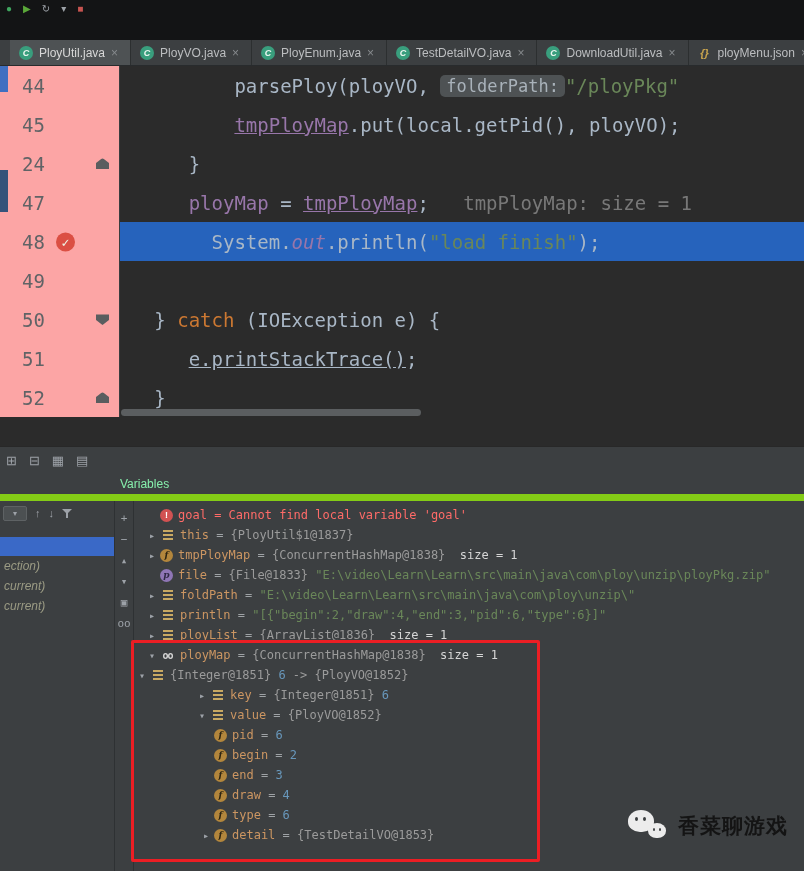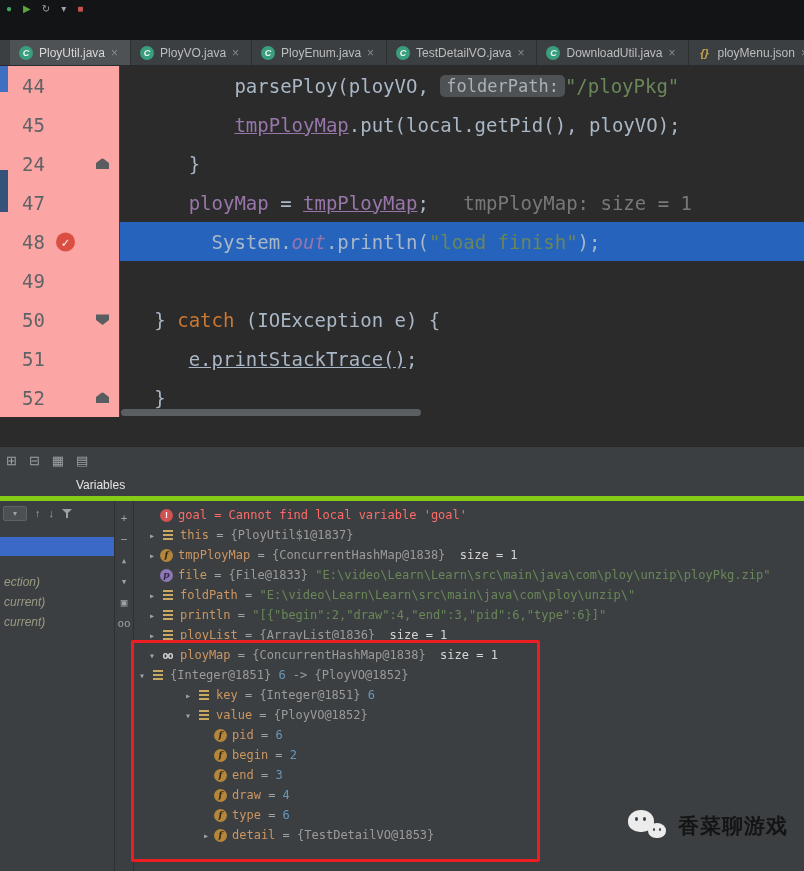--- a/index.html
+++ b/index.html
@@ -46,42 +46,42 @@
   .stripe-mark1{position:absolute;left:0;top:0;width:8px;height:26px;background:#3f6fc1}
   .stripe-mark2{position:absolute;left:0;top:104px;width:8px;height:42px;background:#35537a}
   .hscroll{position:absolute;left:121px;top:343px;width:300px;height:7px;background:#5b5e60;border-radius:4px}
 
   .gap{height:28px;background:#2b2b2b}
 
   
   .debug{height:425px;background:#3c3f41;border-top:1px solid #282828;display:flex;flex-direction:column}
   .dbg-icons-row{height:26px;display:flex;align-items:center;gap:12px;padding-left:6px}
   .dbg-ic{color:#9da2a8;font-size:13px;line-height:1}
-  .vars-header{height:28px;display:flex;align-items:center;padding-left:76px;font-size:12px;color:#e5e5e5;border-bottom:5px solid #84cc16}
+  .vars-header{height:28px;display:flex;align-items:center;padding-left:120px;font-size:12px;color:#86efac;border-bottom:7px solid #84cc16}
   .dbg-body{flex:1;display:flex;min-height:0}
 
   .frames{width:115px;flex:none;border-right:1px solid #2e3133;display:flex;flex-direction:column}
   .frames-toolbar{height:24px;display:flex;align-items:center;gap:8px;padding-left:3px;color:#9da2a8}
   .combo{width:24px;height:15px;background:#4c5052;border:1px solid #5e6264;border-radius:2px;display:flex;align-items:center;justify-content:center;font-size:8px;color:#9da2a8}
   .ft-arrow{font-size:11px;color:#9da2a8}
   .funnel-icon{position:relative;width:11px;height:11px}
   .funnel-icon::before{content:"";position:absolute;left:0;top:1px;border-left:5px solid transparent;border-right:5px solid transparent;border-top:5px solid #9da2a8}
   .funnel-icon::after{content:"";position:absolute;left:4px;top:5px;width:2px;height:5px;background:#9da2a8}
   .frame-selected{height:19px;background:#3a69c7;margin-top:12px}
-  .frames-list{margin-top:16px}
+  .frames-list{}
   .frame-item{height:20px;line-height:20px;padding-left:4px;font-size:12px;font-style:italic;color:#9b9b84;white-space:nowrap;overflow:hidden}
 
   .vtools{width:19px;flex:none;border-right:1px solid #2e3133;display:flex;flex-direction:column;align-items:center;gap:10px;padding-top:12px}
   .vt-ic{color:#9da2a8;font-size:11px;line-height:1;font-family:"DejaVu Sans Mono",monospace}
 
   .vars{flex:1;min-width:0;padding-top:4px;font-family:"DejaVu Sans Mono",monospace;overflow:hidden}
   .var-row{height:20px;display:flex;align-items:center;font-size:12px;white-space:nowrap}
   .var-row.d0{padding-left:10px}
   .var-row.d1{}
-  .var-row.d2{padding-left:46px}
+  .var-row.d2{padding-left:60px}
   .var-row.d3{padding-left:64px}
   .chev{width:16px;flex:none;color:#9da2a8;font-size:10px;text-align:center}
   .chev.right::before{content:"▸"}
   .chev.down::before{content:"▾"}
   .vicon{width:15px;height:14px;margin-right:5px;flex:none;display:flex;align-items:center;justify-content:center}
   .vi-bars{flex-direction:column}
   .vi-bars::before{content:"";display:block;width:10px;height:2px;background:#c9a962;box-shadow:0 4px 0 #c9a962,0 8px 0 #c9a962;margin-bottom:8px}
   .vi-field{width:13px;height:13px;border-radius:50%;background:#b3863c;color:#2e2512;font:italic bold 9px "DejaVu Serif",serif}
   .vi-field::before{content:"f"}
   .vi-param{width:13px;height:13px;border-radius:50%;background:#8f76b5;color:#2f2844;font:italic bold 9px "DejaVu Serif",serif}

